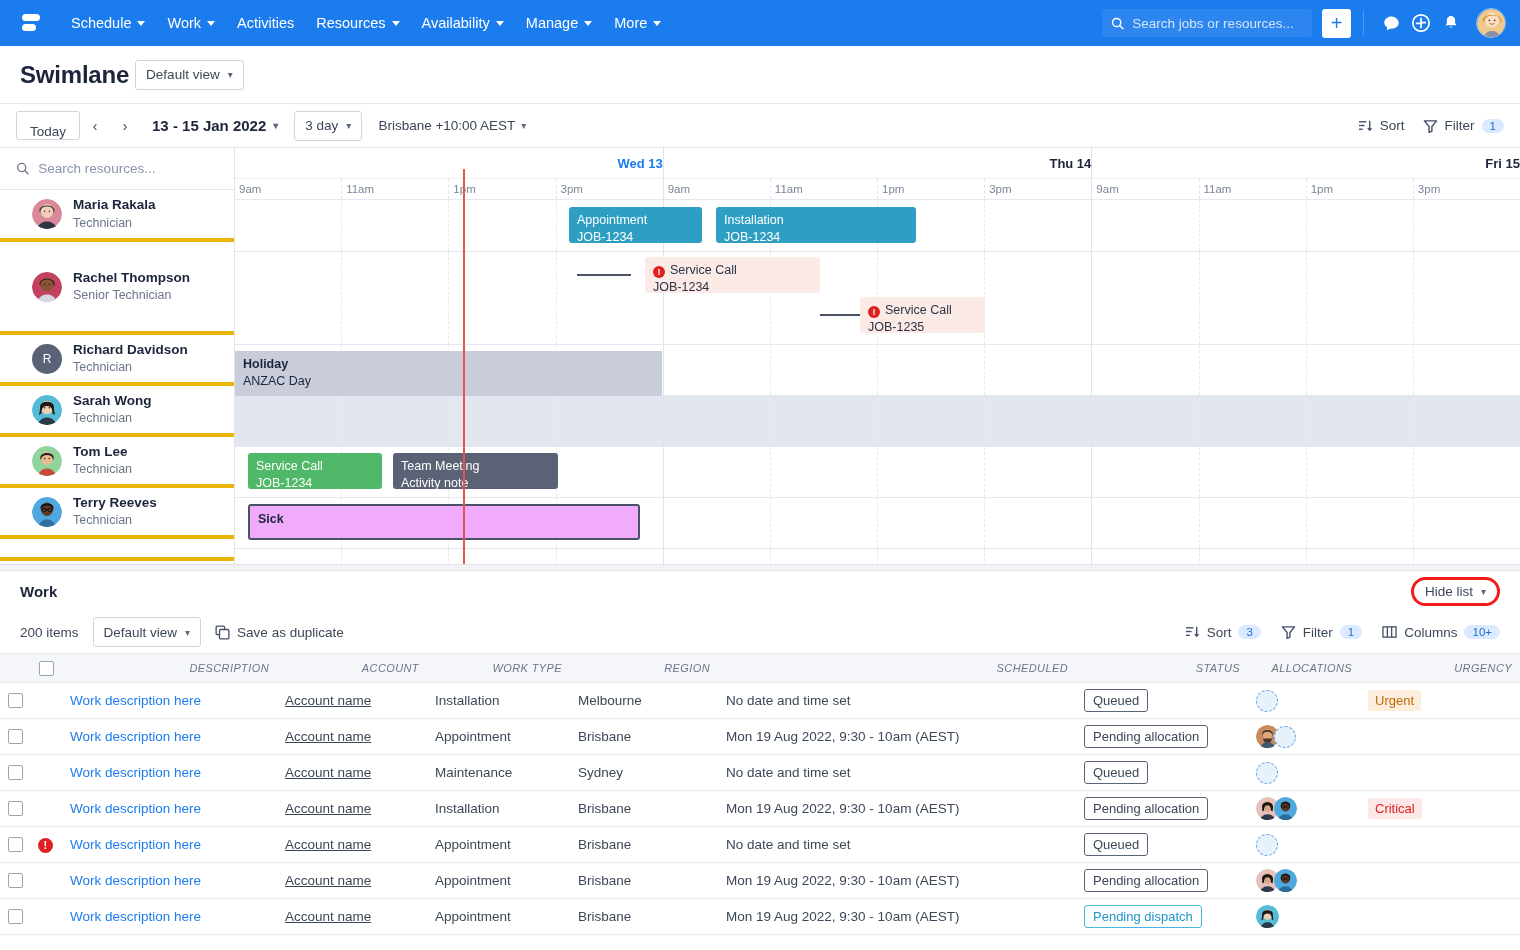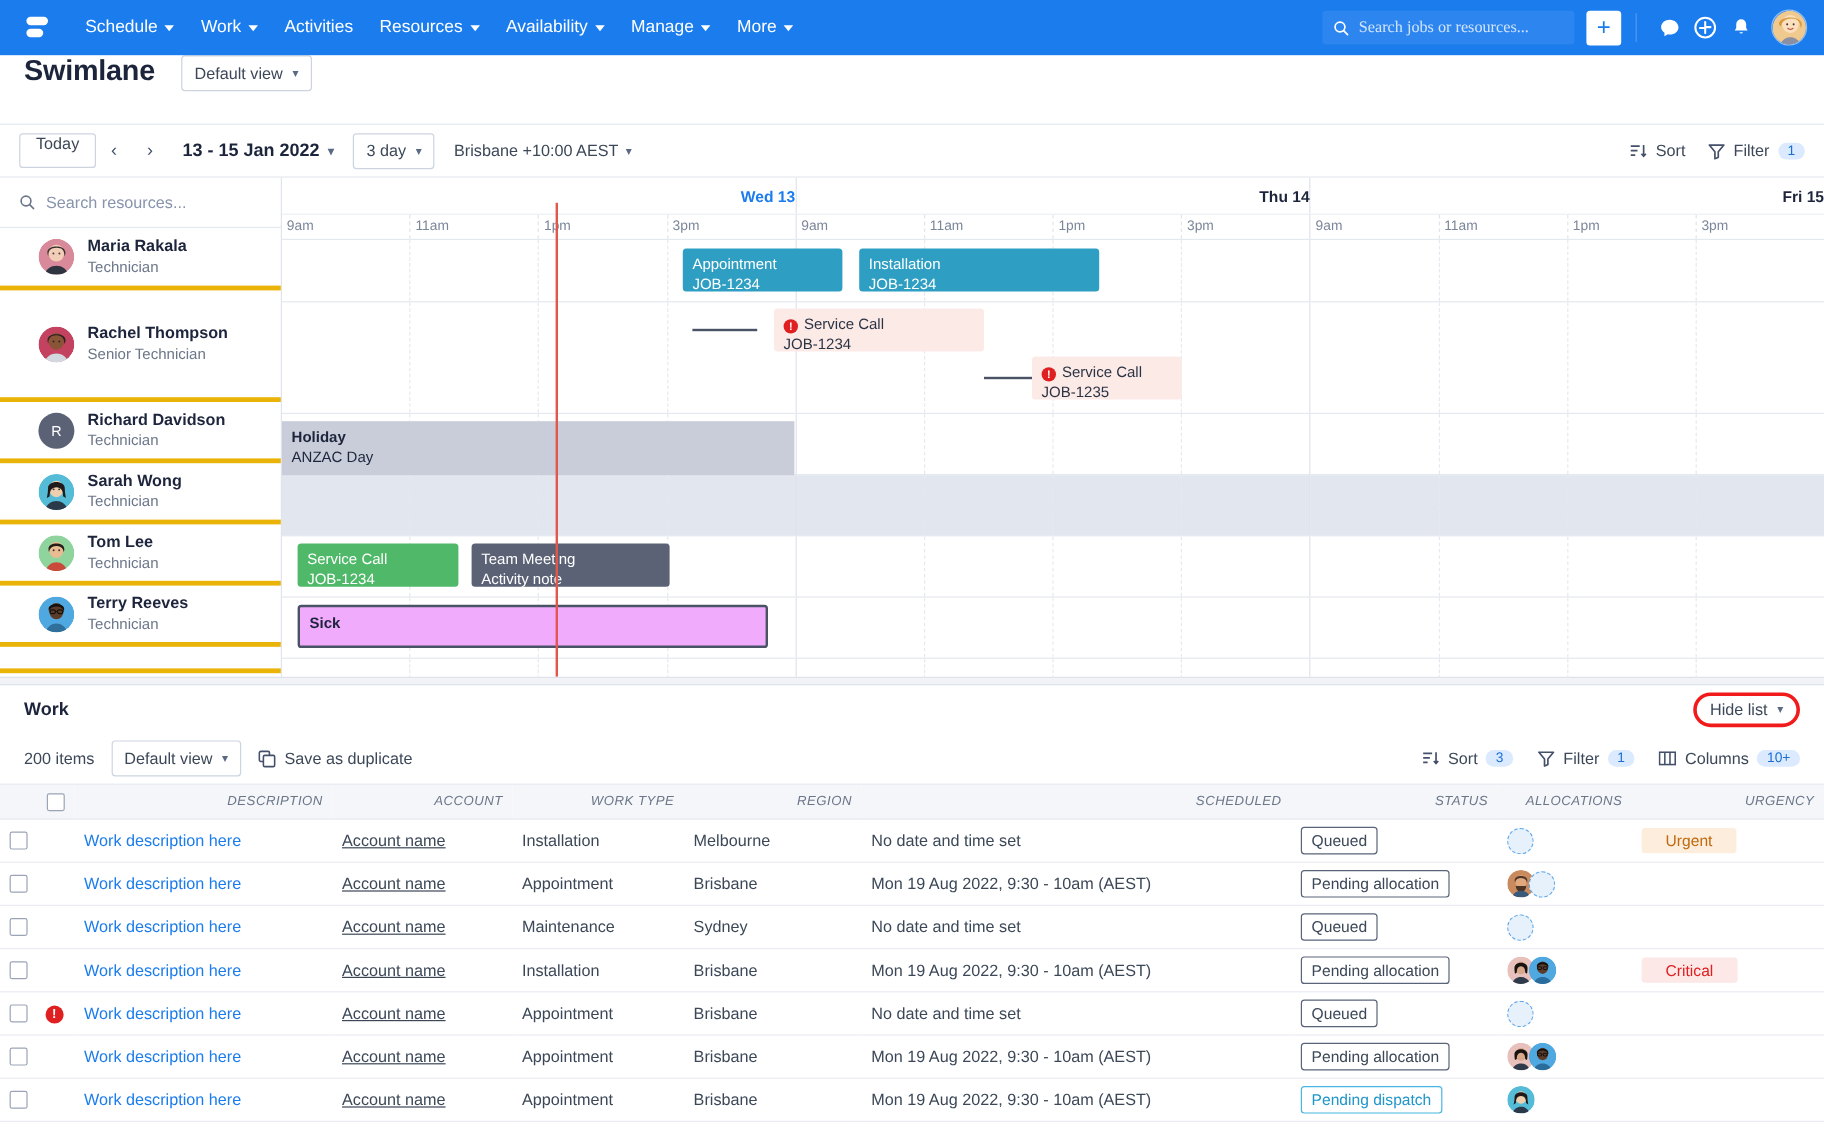--- a/index.html
+++ b/index.html
@@ -24,54 +24,54 @@
     display: flex; align-items: center; gap: 6px; white-space: nowrap;
   }
   .caret { width: 0; height: 0; border-left: 4px solid transparent; border-right: 4px solid transparent; border-top: 5px solid #fff; display: inline-block; }
   .nav-right { margin-left: auto; display: flex; align-items: center; gap: 0; }
   .search-box {
     width: 210px; height: 28px; background: #2d86ef; border-radius: 3px;
     display: flex; align-items: center; padding: 0 9px; gap: 8px; margin-right: 10px;
   }
   .search-box input {
     background: transparent; border: none; outline: none; color: #fff;
-    font-size: 13.5px; font-family: Liberation Serif, serif; width: 100%;
+    font-size: 13.5px; font-family: Liberation Sans, sans-serif; width: 100%;
   }
   .search-box input::placeholder { color: #d2e4fb; }
   .plus-btn {
     width: 29px; height: 29px; background: #fff; border-radius: 3px;
     display: flex; align-items: center; justify-content: center; cursor: pointer;
     font-size: 20px; color: #1b7ced; line-height: 1; font-weight: 300;
   }
   .nav-divider { width: 1px; height: 24px; background: #4e9bf2; margin: 0 12px; }
   .nav-icon { width: 30px; height: 30px; display: flex; align-items: center; justify-content: center; cursor: pointer; color: #fff; }
   .avatar-top {
     width: 30px; height: 30px; border-radius: 50%; margin-left: 10px;
     overflow: hidden; cursor: pointer; border: 1px solid rgba(255,255,255,.5);
   }
 
   
-  .page-head { height: 57px; display: flex; align-items: flex-start; padding: 0 20px; gap: 22px; }
+  .page-head { height: 57px; display: flex; align-items: center; padding: 0 20px; gap: 6px; }
   .page-title { font-size: 24px; font-weight: bold; color: #1d253c; letter-spacing: -.2px; }
   .btn-select {
     height: 30px; border: 1px solid #cdd4e0; border-radius: 3px; background: #fff;
     display: flex; align-items: center; gap: 8px; padding: 0 10px;
     font-size: 13.5px; color: #3c4858; cursor: pointer; white-space: nowrap;
   }
   .chev { font-size: 10px; color: #5a6a85; }
 
   
   .toolbar {
     height: 45px; border-top: 1px solid #e4e8ef; border-bottom: 1px solid #e4e8ef;
     display: flex; align-items: center; padding: 0 16px; gap: 0;
   }
   .today-btn {
     height: 29px; padding: 0 13px; border: 1px solid #cdd4e0; border-radius: 3px;
     background: #fff; font-size: 13.5px; color: #3c4858; cursor: pointer;
-    display:flex; align-items:flex-start;
+    display:flex; align-items:flex-end;
   }
   .arrow-btn {
     width: 30px; height: 30px; display: flex; align-items: center; justify-content: center;
     cursor: pointer; color: #44506a; font-size: 15px;
   }
   .date-range {
     font-size: 15px; font-weight: bold; color: #1d253c; display: flex; align-items: center;
     gap: 7px; cursor: pointer; margin-left: 12px; margin-right: 16px; white-space: nowrap;
   }
   .tz { font-size: 13.5px; color: #3c4858; display: flex; align-items: center; gap: 6px; cursor: pointer; margin-left: 16px; white-space: nowrap; }
@@ -150,21 +150,21 @@
   .tbl tbody td { height: 36px; font-size: 13.5px; color: #3c4858; padding: 0 8px; border-bottom: 1px solid #e9ecf2; vertical-align: middle; }
   .cb { width: 15px; height: 15px; border: 1px solid #9aa4b6; border-radius: 2px; background: #fff; display: inline-block; cursor: pointer; vertical-align: middle; }
   .desc-link { color: #1b7ced; cursor: pointer; }
   .acct-link { color: #3c4858; text-decoration: underline; cursor: pointer; }
   .muted { color: #8894ab; }
   .status-chip {
     display: inline-block; border: 1px solid #5a6478; border-radius: 3px;
     padding: 3px 8px; font-size: 13px; color: #3c4858; background: #fff; white-space: nowrap;
   }
   .status-chip.dispatch { border-color: #49b6e0; color: #2196c9; }
-  .urg { display: inline-block; border-radius: 3px; padding: 3px 20px; font-size: 13px; }
+  .urg { display: inline-block; border-radius: 3px; padding: 3px 7px; font-size: 13px; }
   .urg.urgent { background: #fdeddc; color: #c2690d; }
   .urg.critical { background: #fce8e6; color: #e02020; }
   .alloc { display: flex; align-items: center; }
   .alloc .ph { width: 22px; height: 22px; border-radius: 50%; border: 1.5px dashed #62a9ea; background: #e6f1fc; }
   .alloc .av { width: 23px; height: 23px; border-radius: 50%; overflow: hidden; }
   .alloc .av + .ph, .alloc .av + .av { margin-left: -5px; }
   .rowwarn { width: 15px; height: 15px; border-radius: 50%; background: #e02020; color: #fff; font-size: 11px; font-weight: bold; text-align: center; line-height: 15px; display: inline-block; }
 </style>
 </head>
 <body>

